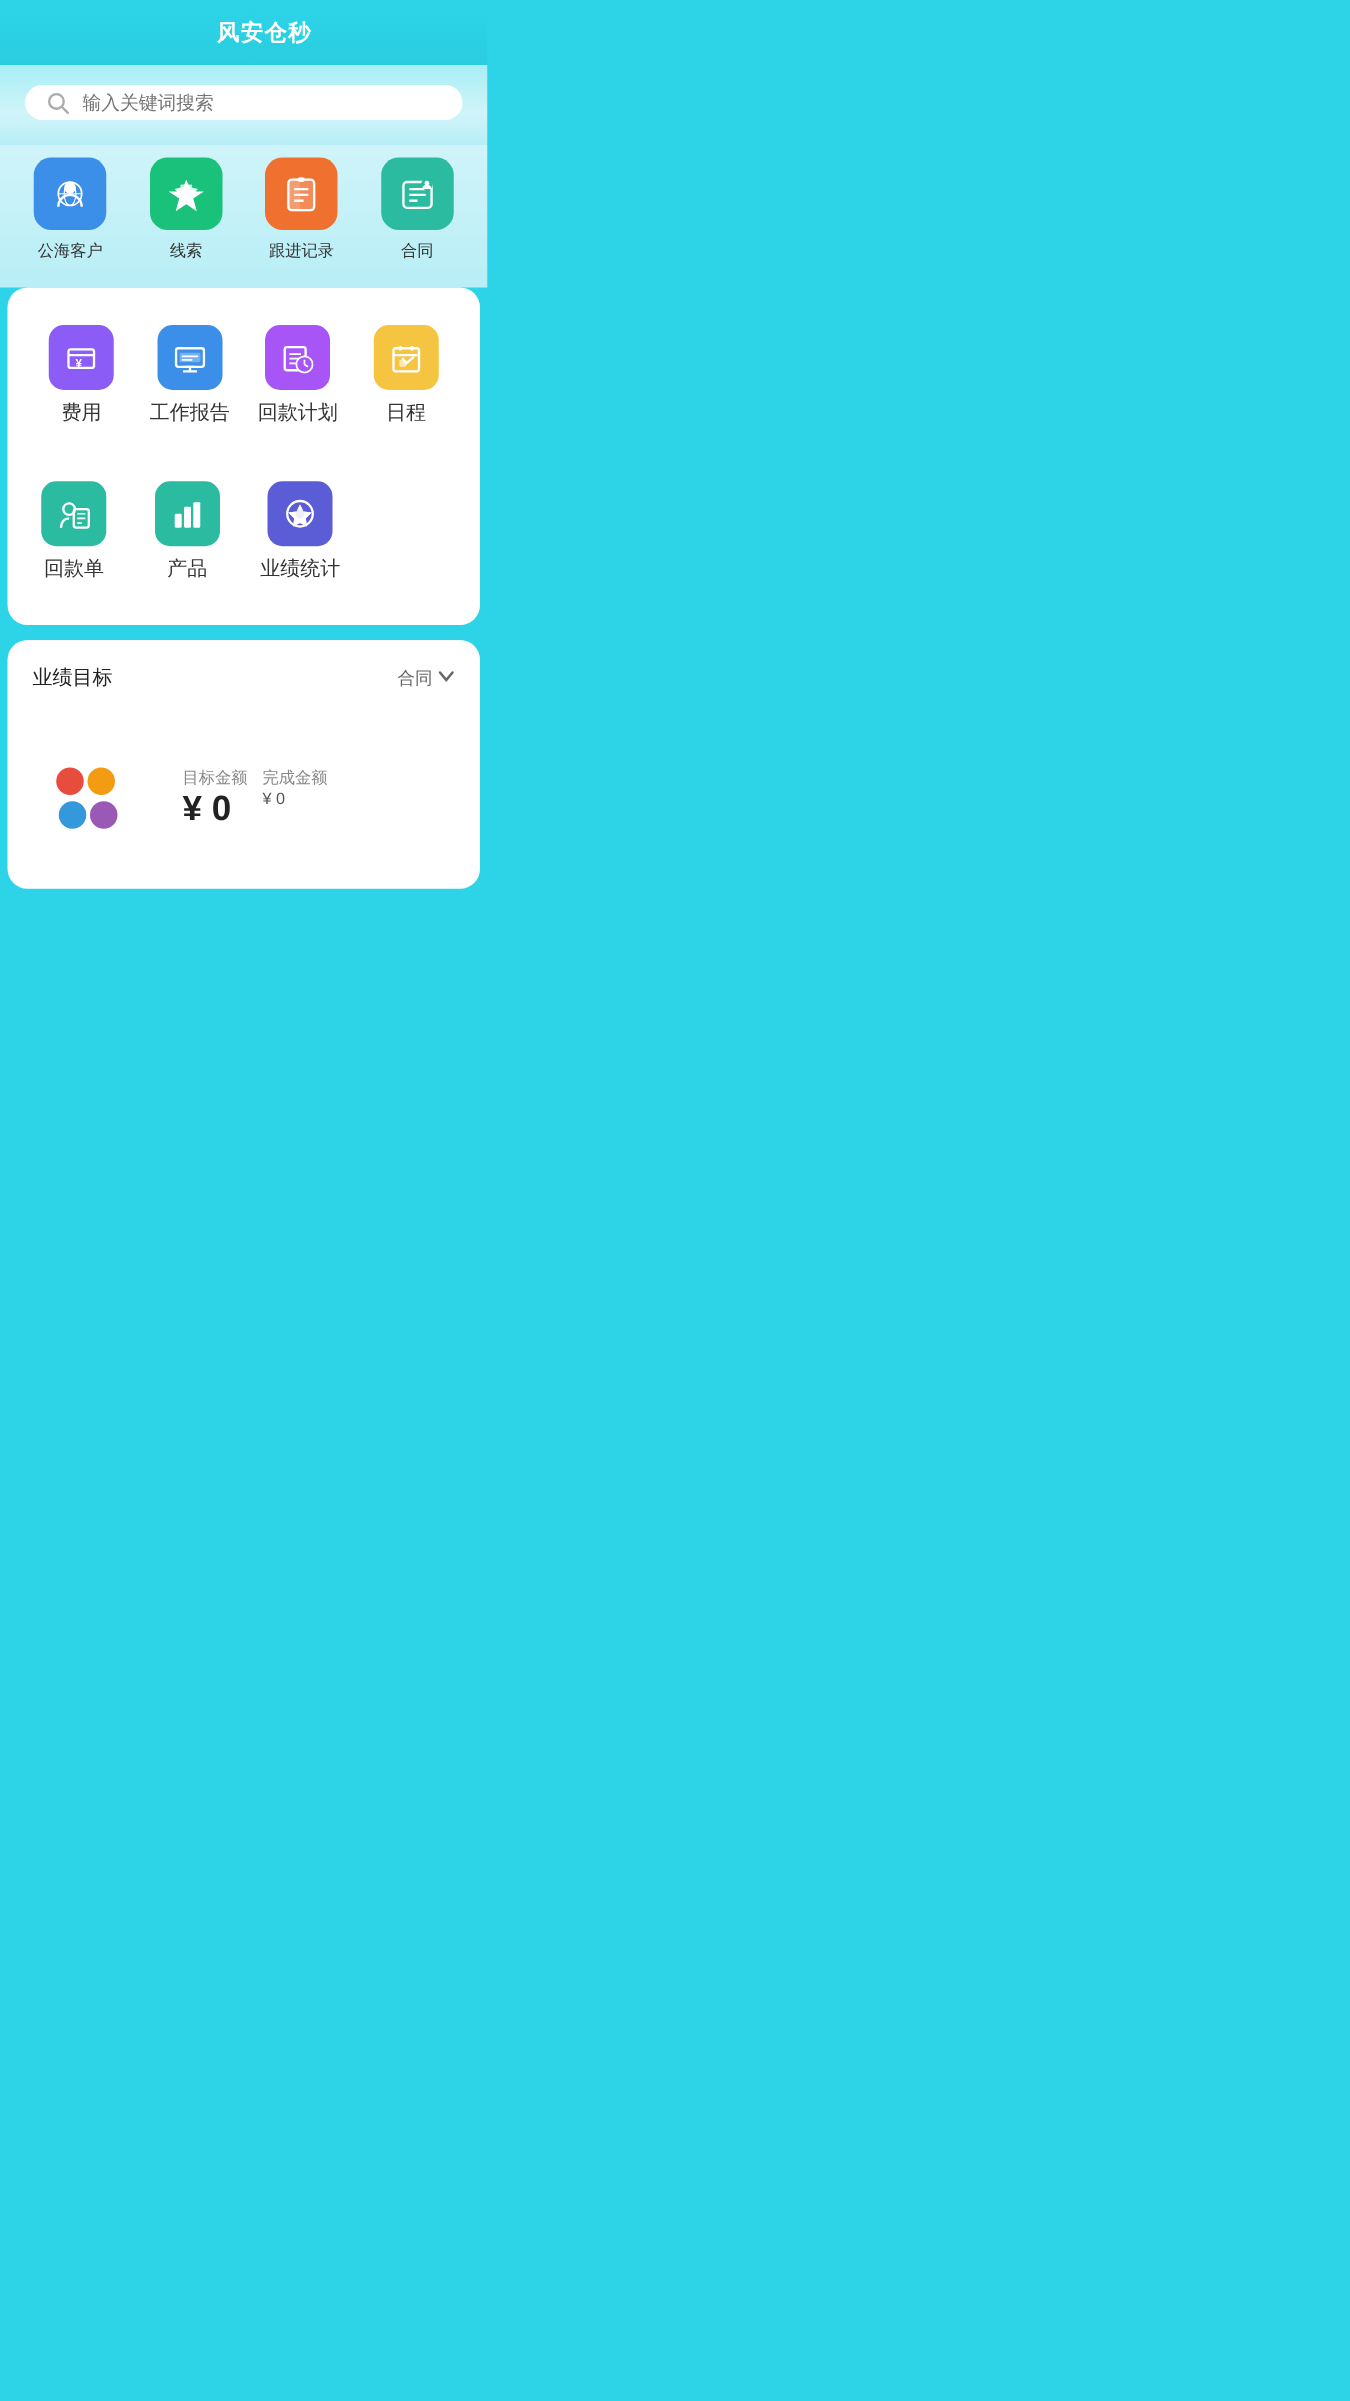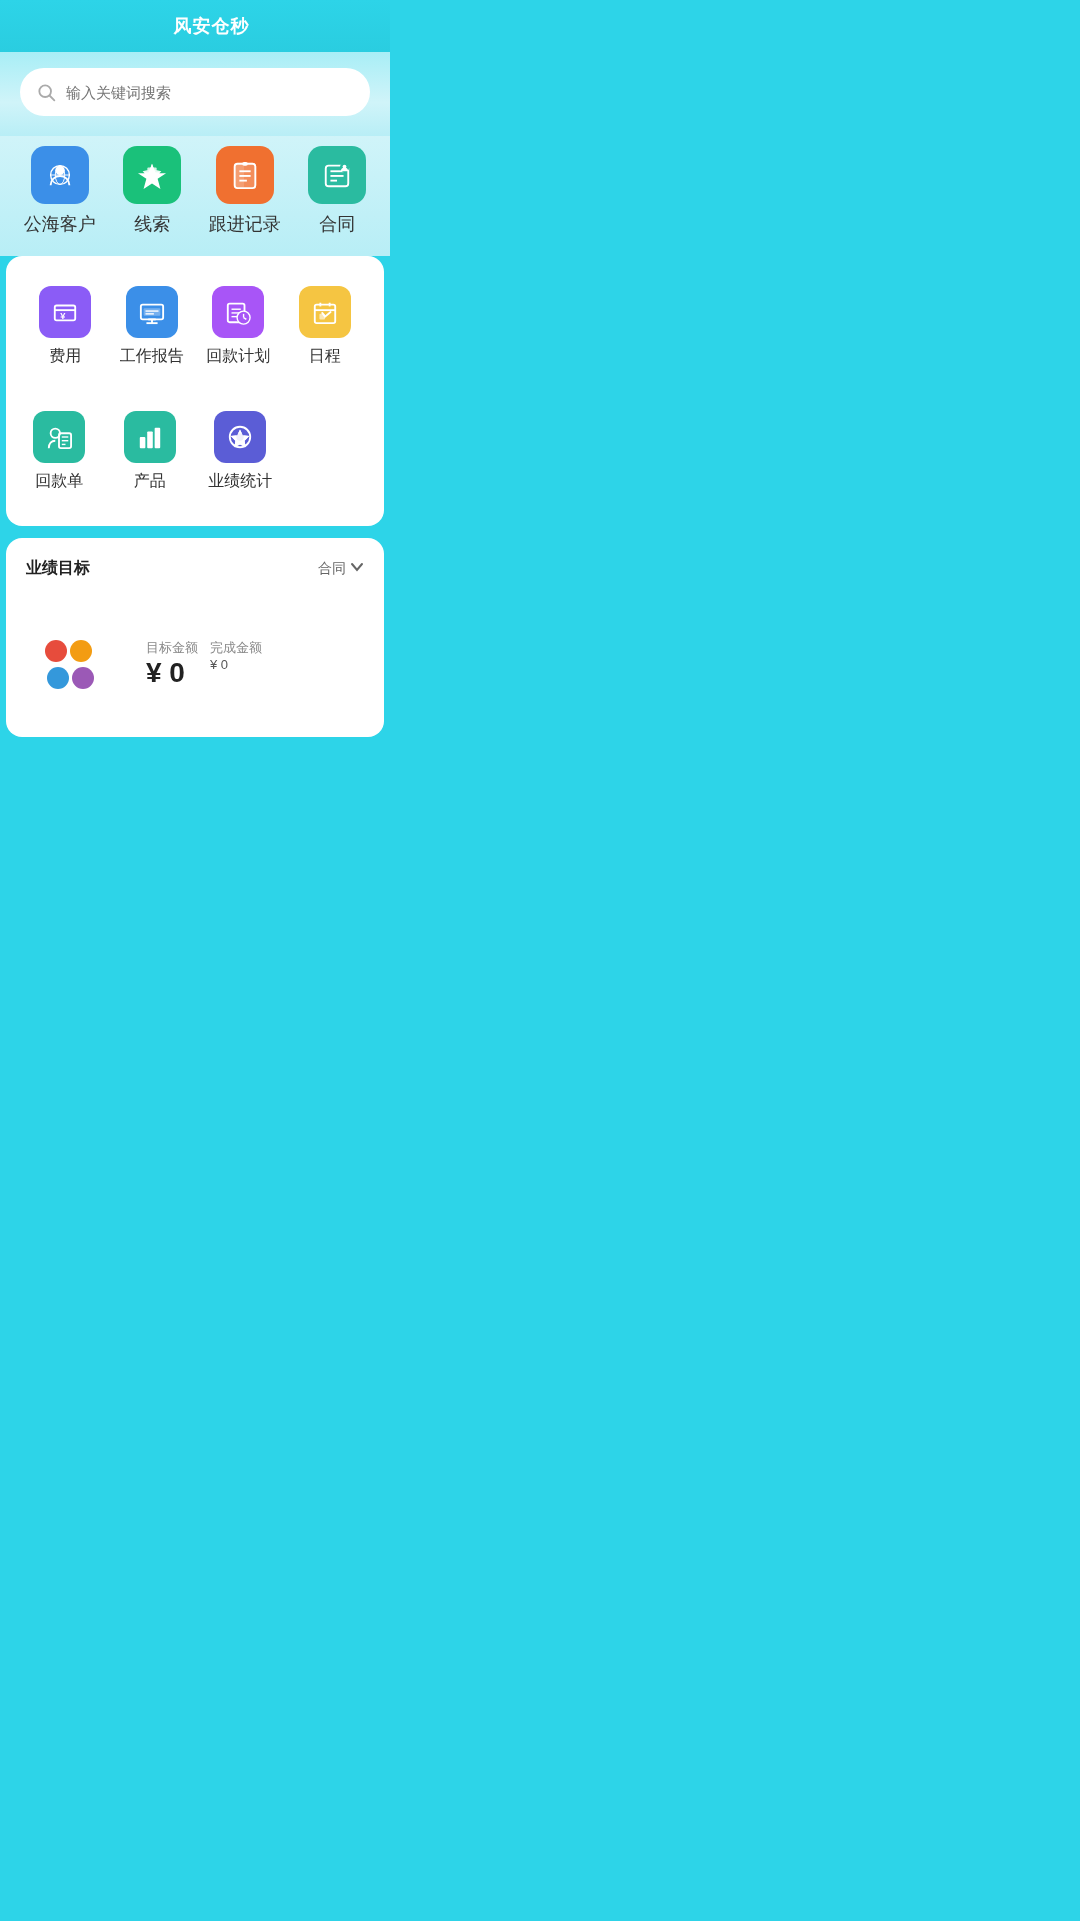--- a/index.html
+++ b/index.html
@@ -36,21 +36,21 @@
     .search-area {
       background: linear-gradient(180deg, #a8eef6 0%, #d0f4f9 60%, #b8eef6 100%);
       padding: 16px 20px 20px 20px;
     }
 
     .search-bar {
       display: flex;
       align-items: center;
       background: white;
       border-radius: 24px;
-      padding: 14px 16px;
+      padding: 4px 16px;
       gap: 10px;
       justify-content: space-between;
     }
 
     .search-icon-wrap {
       color: #aaa;
       font-size: 18px;
       display: flex;
       align-items: center;
     }
@@ -90,21 +90,21 @@
       justify-content: center;
       font-size: 26px;
     }
 
     .nav-icon.blue { background: #3b8fe8; }
     .nav-icon.green { background: #1ac17a; }
     .nav-icon.orange { background: #f07030; }
     .nav-icon.teal { background: #2abba0; }
 
     .nav-label {
-      font-size: 18px;
+      font-size: 13px;
       color: #333;
       text-align: center;
     }
 
     
     .card-section {
       background: white;
       border-radius: 16px;
       margin: 0 6px;
       padding: 20px 16px 24px 16px;
@@ -166,21 +166,21 @@
 
     .perf-header {
       display: flex;
       justify-content: space-between;
       align-items: center;
       margin-bottom: 40px;
     }
 
     .perf-title {
       font-size: 16px;
-      font-weight: 700;
+      font-weight: 400;
       color: #222;
     }
 
     .perf-filter {
       display: flex;
       align-items: center;
       gap: 4px;
       font-size: 14px;
       color: #666;
       cursor: pointer;

